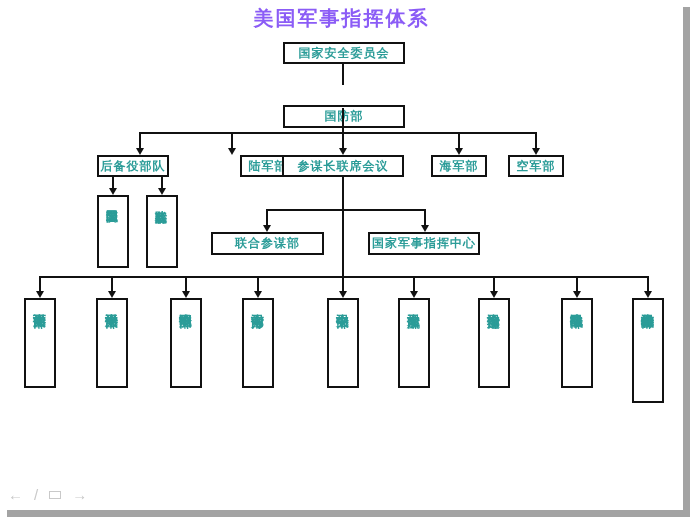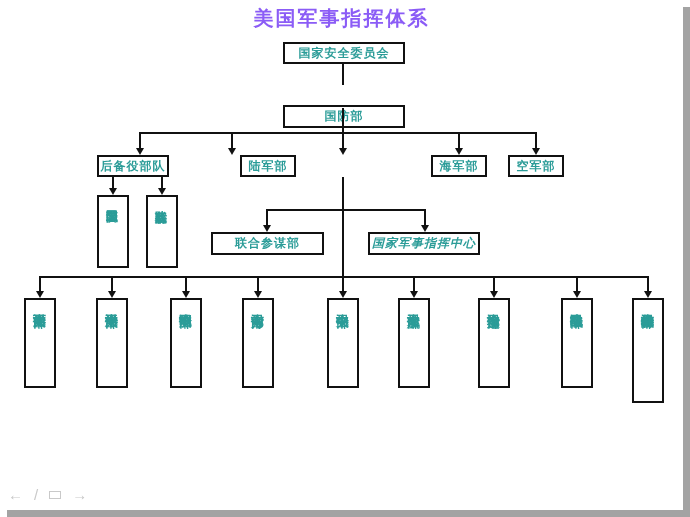--- a/index.html
+++ b/index.html
@@ -39,28 +39,29 @@
 <div class="screen">
   <div class="slide">
 
     <div class="chart-title">美国军事指挥体系</div>
 
     <div class="hbox" style="left:283px;top:42px;width:122px;height:22px;">国家安全委员会</div>
     <div class="hbox" style="left:283px;top:85px;width:122px;height:23px;margin-top:20px;">国防部</div>
 
     <div class="hbox" style="left:97px;top:155px;width:72px;height:22px;">后备役部队</div>
     <div class="hbox" style="left:204px;top:155px;width:56px;height:22px;margin-left:36px;">陆军部</div>
+    <div class="hbox" style="left:282px;top:155px;width:122px;height:22px;">参谋长联席会议</div>
     <div class="hbox" style="left:431px;top:155px;width:56px;height:22px;">海军部</div>
     <div class="hbox" style="left:508px;top:155px;width:56px;height:22px;">空军部</div>
 
     <div class="vbox" style="left:97px;top:195px;width:32px;height:73px;line-height:26px;font-size:12px;">国民警卫队</div>
     <div class="vbox" style="left:146px;top:195px;width:32px;height:73px;line-height:26px;font-size:12px;">联邦后备队</div>
 
     <div class="hbox" style="left:211px;top:232px;width:113px;height:23px;">联合参谋部</div>
-    <div class="hbox" style="left:368px;top:232px;width:112px;height:23px;font-style:italic;">国家军事指挥中心</div>
+    <div class="hbox" style="left:368px;top:232px;width:112px;height:23px;">国家军事指挥中心</div>
 
     <div class="vbox" style="left:24px;top:298px;width:32px;height:90px;">大西洋司令部</div>
     <div class="vbox" style="left:96px;top:298px;width:32px;height:90px;">太平洋司令部</div>
     <div class="vbox" style="left:170px;top:298px;width:32px;height:90px;">欧洲司令部</div>
     <div class="vbox" style="left:242px;top:298px;width:32px;height:90px;">南方司令部</div>
     <div class="vbox" style="left:327px;top:298px;width:32px;height:90px;">中央司令部</div>
     <div class="vbox" style="left:398px;top:298px;width:32px;height:90px;">航天司令部</div>
     <div class="vbox" style="left:478px;top:298px;width:32px;height:90px;">运输司令部</div>
     <div class="vbox" style="left:561px;top:298px;width:32px;height:90px;">战略司令部</div>
     <div class="vbox" style="left:632px;top:298px;width:32px;height:105px;">特种作战司令部</div>

